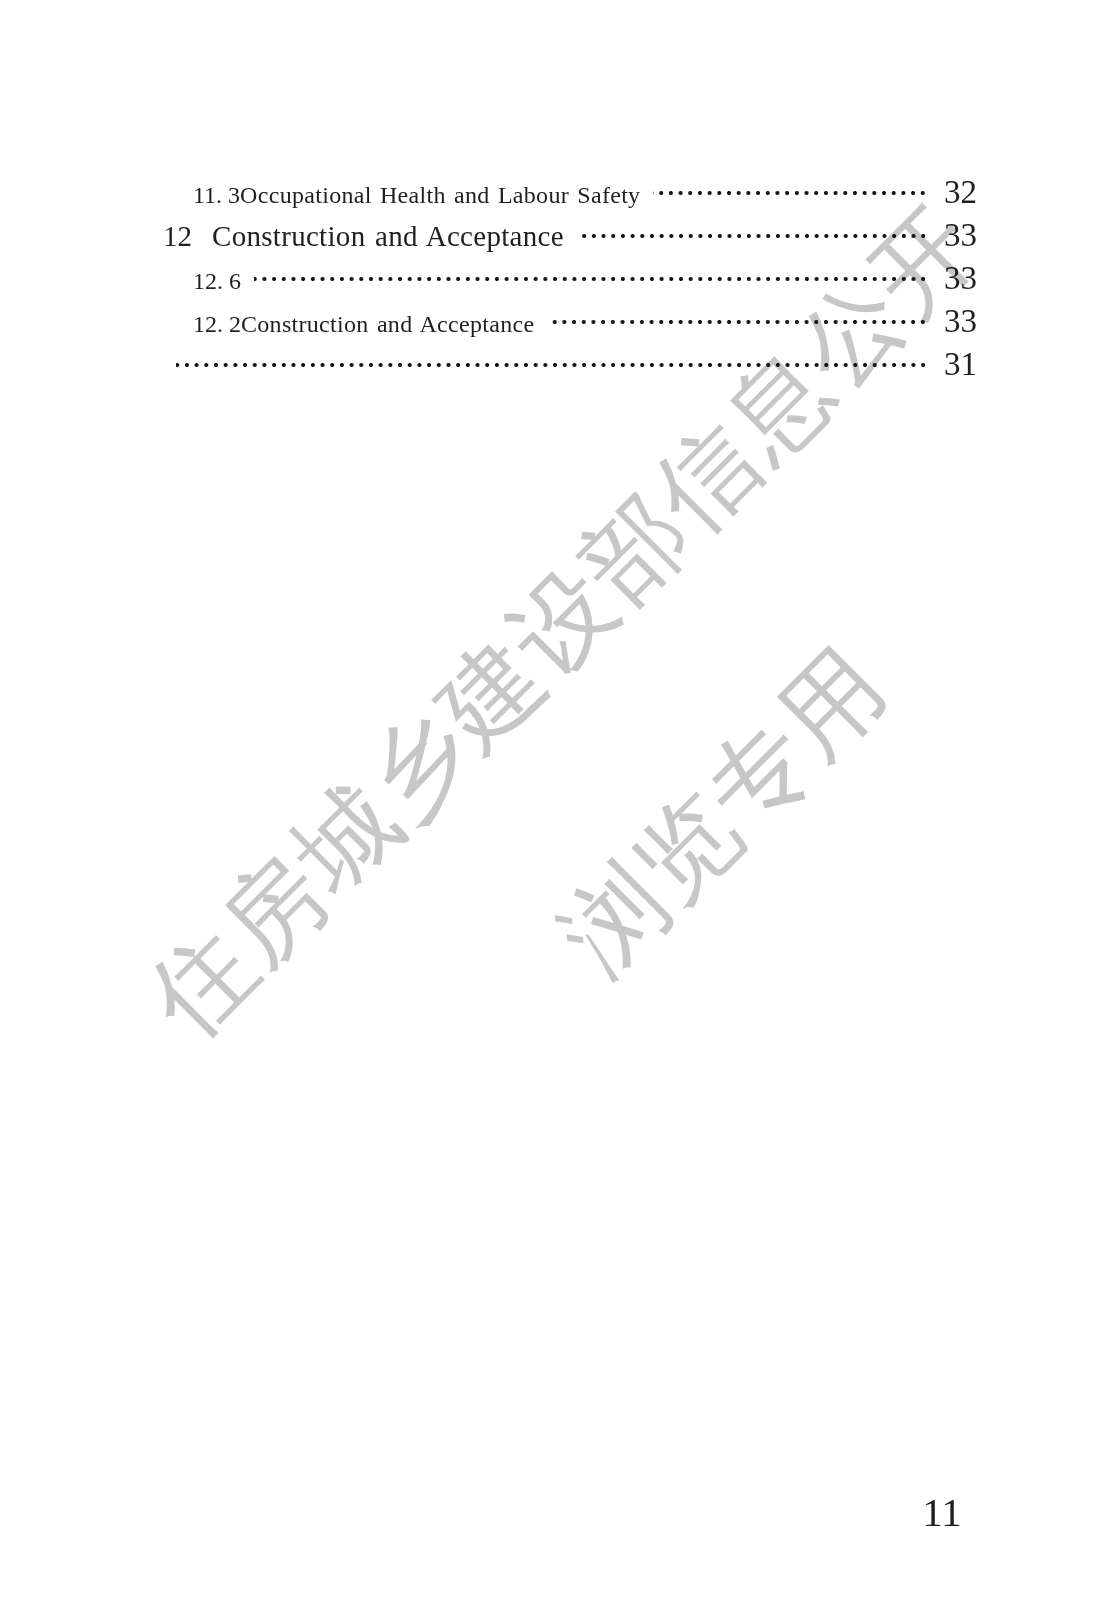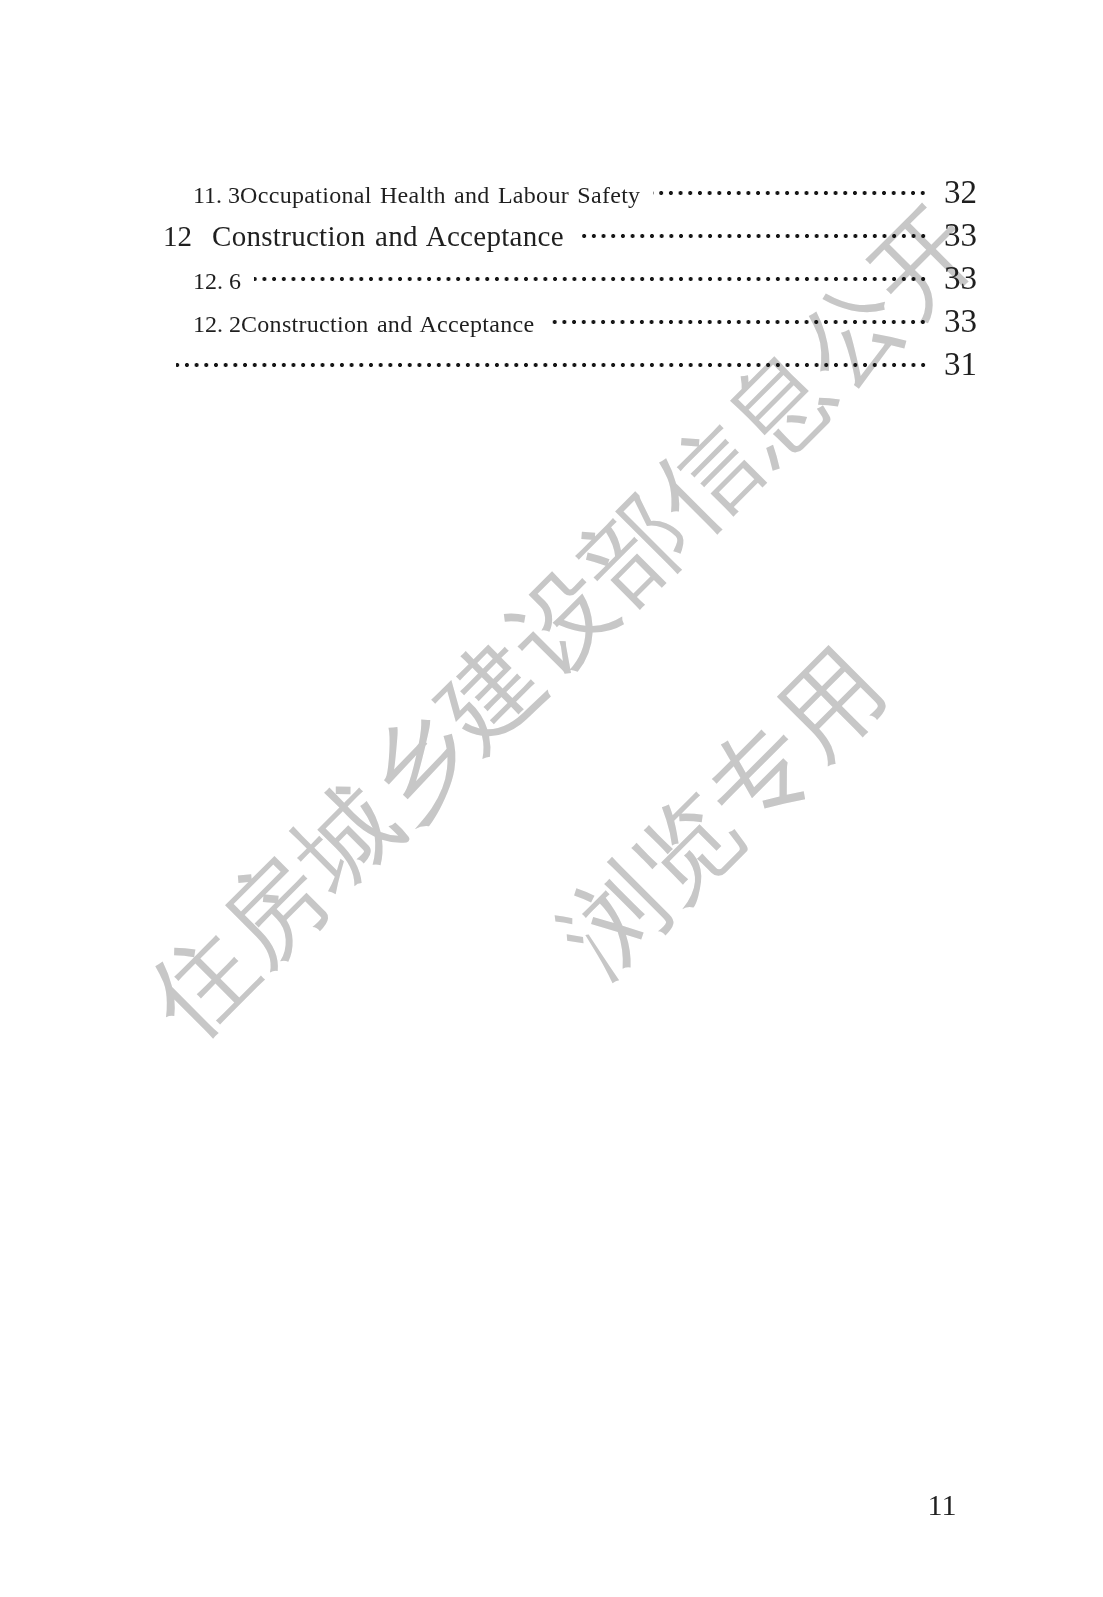--- a/index.html
+++ b/index.html
@@ -79,21 +79,21 @@
     min-width: 30px;
     text-align: right;
   }
   
   .page-number {
     position: absolute;
     left: 903px;
     top: 1488px;
     width: 78px;
     text-align: center;
-    font-size: 30px;
+    font-size: 41px;
     z-index: 2;
   }
 </style>
 </head>
 <body>
 
 <div class="page">
   <div class="watermark wm1">住房城乡建设部信息公开</div>
   <div class="watermark wm2">浏览专用</div>
 

